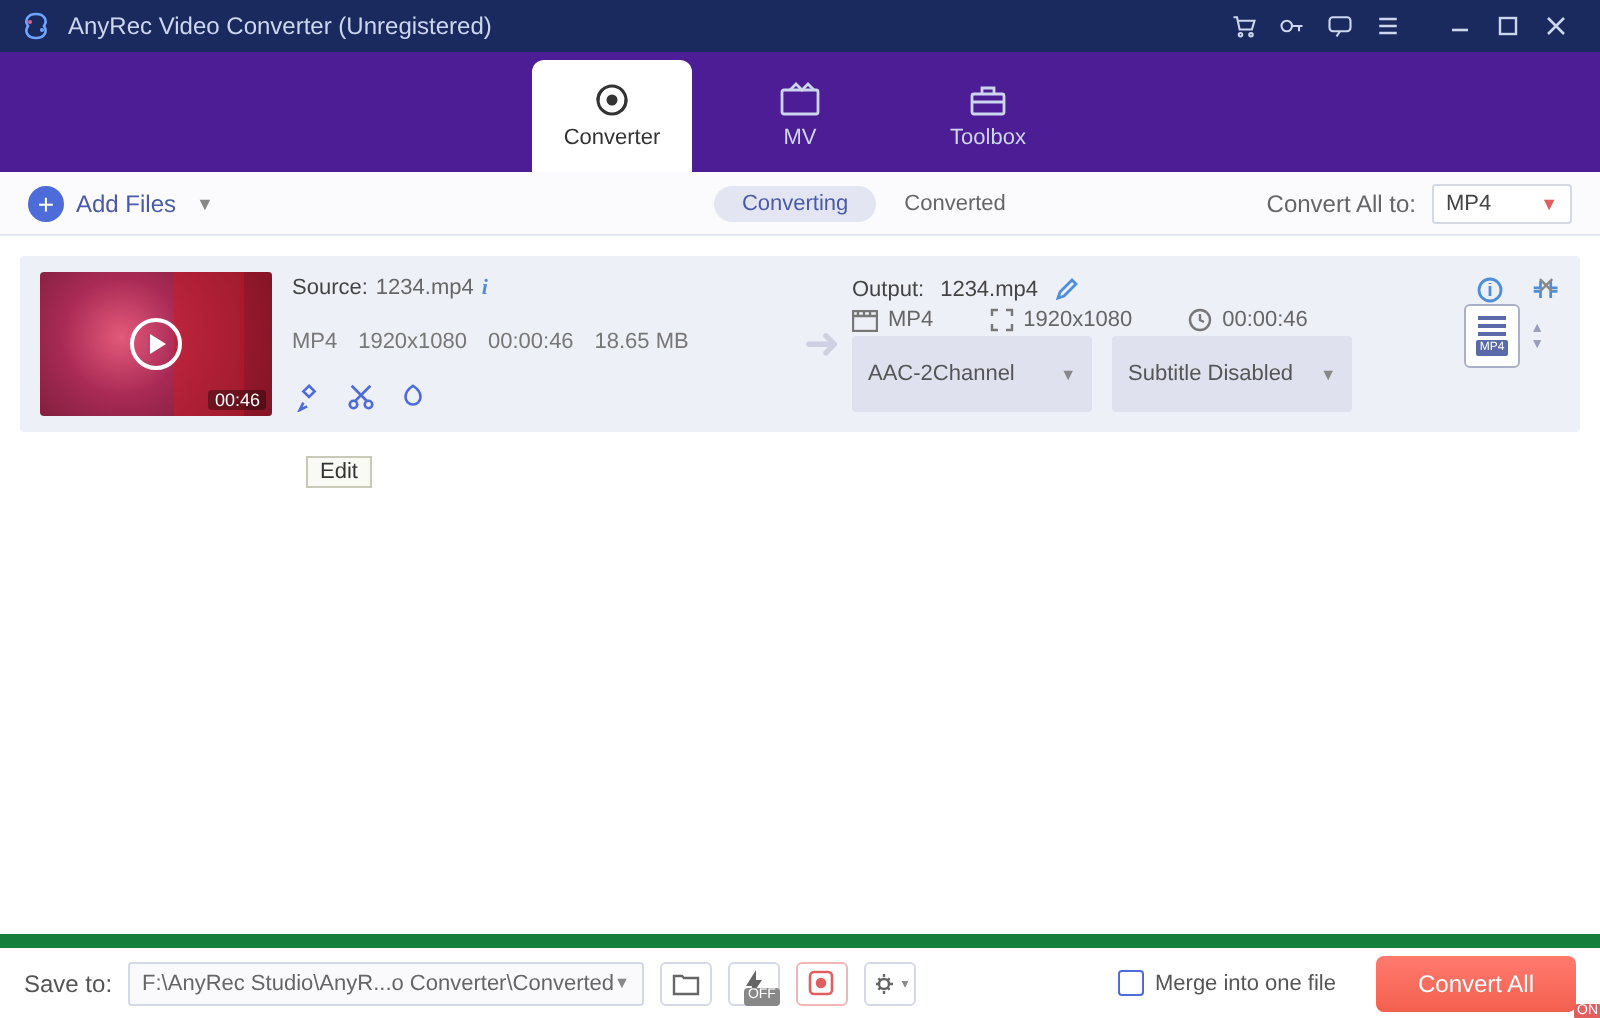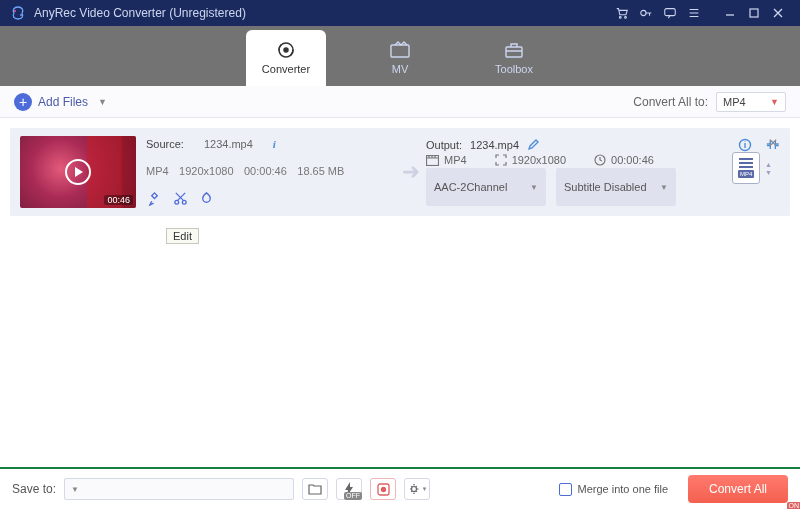--- a/index.html
+++ b/index.html
@@ -2,21 +2,21 @@
 <html><head>
 <meta charset="utf-8">
 <style>
   * { box-sizing: border-box; margin: 0; padding: 0; font-family: -apple-system, BlinkMacSystemFont, "Segoe UI", Arial, sans-serif; }
   body { width: 800px; height: 509px; background: #fff; overflow: hidden; }
   .titlebar { height: 26px; background: #1a2a5e; display: flex; align-items: center; padding: 0 10px; color: #cdd6ef; font-size: 12px; }
   .titlebar .logo { width: 16px; height: 16px; margin-right: 8px; }
   .titlebar .spacer { flex: 1; }
   .titlebar .tb-icon { width: 24px; height: 24px; display: flex; align-items: center; justify-content: center; color: #cdd6ef; }
   .titlebar .tb-icon svg { stroke: currentColor; }
-  .tabbar { height: 60px; background: #737373; display: flex; justify-content: center; align-items: flex-end; gap: 34px; padding: 0 8px; }
+  .tabbar { height: 60px; background: #4c1d95; display: flex; justify-content: center; align-items: flex-end; gap: 14px; padding: 0 8px; }
   .tab { width: 80px; height: 56px; display: flex; flex-direction: column; align-items: center; justify-content: center; color: #cdd6ef; font-size: 11px; gap: 4px; cursor: pointer; border-radius: 6px 6px 0 0; }
   .tab.active { background: #fff; color: #333; }
   .tab .ticon { width: 22px; height: 18px; display:flex; align-items:center; justify-content:center; }
 
   .toolbar { height: 32px; background: #fbfbfd; border-bottom: 1px solid #e6e8f0; display: flex; align-items: center; padding: 0 14px; font-size: 12px; color: #555; }
   .add-files { display: flex; align-items: center; gap: 6px; color: #4a5aa8; cursor: pointer; }
   .add-files .plus { width:18px; height:18px; border-radius:50%; background:#4e6cd9; color:#fff; display:flex; align-items:center; justify-content:center; font-size:14px; line-height:1; }
   .chev { font-size: 9px; color: #888; margin-left:4px; }
   .seg { display:flex; align-items:center; gap: 0; margin-left: 250px; }
   .seg .pill { padding: 3px 14px; border-radius: 10px; font-size: 11px; color:#666; cursor:pointer; }
@@ -29,21 +29,21 @@
   .content { position:relative; height: 349px; background:#fff; overflow:hidden; }
   .item { height: 88px; background: #eef0f8; margin: 10px; border-radius: 2px; display:flex; padding: 8px 10px; position:relative; }
   .thumb { width:116px; height:72px; border-radius:2px; position:relative; background: radial-gradient(circle at 35% 45%, #e35a7a 0%, #a82a55 35%, #5a1428 100%); overflow:hidden; display:flex; align-items:center; justify-content:center; }
   .thumb::before { content:""; position:absolute; left:58%; top:0; width:30%; height:100%; background: rgba(200,30,40,0.55); }
   .thumb::after { content:""; position:absolute; left:86%; top:0; width:14%; height:100%; background: rgba(180,20,30,0.45); }
   .play { position:relative; width:26px; height:26px; border:2px solid #fff; border-radius:50%; display:flex; align-items:center; justify-content:center; z-index:2;}
   .play::after { content:""; border-style:solid; border-width:5px 0 5px 8px; border-color: transparent transparent transparent #fff; margin-left:2px; }
   .dur-badge { position:absolute; right:3px; bottom:3px; font-size:9px; color:#fff; background:rgba(0,0,0,0.35); padding:0 3px; border-radius:2px; z-index:2;}
 
   .src-col { width: 250px; margin-left: 10px; display:flex; flex-direction:column; justify-content: space-between; padding: 2px 0; }
-  .row { display:flex; align-items:center; gap:20px; font-size:11px; color:#666; }
+  .row { display:flex; align-items:center; gap:4px; font-size:11px; color:#666; }
   .row .lbl { color:#444; }
   .info-i { color:#4e8ed9; font-weight:600; font-style: italic; font-family: Georgia, serif; cursor:pointer; }
   .meta span { margin-right: 6px; color:#777; font-size:11px; }
   .tools { display:flex; gap:10px; align-items:center; }
   .tools .ticon2 { width:16px; height:16px; display:flex; align-items:center; justify-content:center; color:#4e6cd9; cursor:pointer; }
 
   .arrow-mid { width:30px; display:flex; align-items:center; justify-content:center; color:#cdd1e2; font-size:22px; }
 
   .out-col { flex:1; display:flex; flex-direction:column; justify-content: space-between; padding: 2px 0; }
   .out-top { display:flex; align-items:center; gap:8px; font-size:11px; color:#444; }
@@ -59,23 +59,23 @@
   .dd.sub { width:120px; }
 
   .fmt-swap { position:absolute; right: 18px; top: 24px; display:flex; flex-direction:column; align-items:center; gap:2px; }
   .fmt-card { width:28px; height:32px; border:1px solid #aab0c8; border-radius:3px; display:flex; flex-direction:column; align-items:center; justify-content:center; background:#fff; cursor:pointer; gap:2px; }
   .fmt-card .bars { width:14px; height:10px; background: repeating-linear-gradient(#5a6aa8, #5a6aa8 2px, transparent 2px, transparent 4px); }
   .fmt-card .tag { font-size:6px; background:#5a6aa8; color:#fff; padding:0 2px; border-radius:1px; line-height:1.4;}
   .updn { display:flex; flex-direction:column; font-size:7px; color:#9aa0bc; line-height:1; gap:1px; margin-left:3px;}
 
   .close-x { position:absolute; right: 12px; top: 8px; font-size:12px; color:#888; cursor:pointer; }
 
-  .tooltip { position:absolute; left:166px; top:110px; background:#fafaf5; border:1px solid #c9c9b8; padding:1px 6px; font-size:11px; color:#333; }
-
-  .footer { height:42px; border-top:2px solid #15803d; display:flex; align-items:center; padding: 0 12px; gap:8px; font-size:12px; color:#555; }
+  .tooltip { position:absolute; left:153px; top:110px; background:#fafaf5; border:1px solid #c9c9b8; padding:1px 6px; font-size:11px; color:#333; }
+
+  .footer { height:42px; border-top:7px solid #15803d; display:flex; align-items:center; padding: 0 12px; gap:8px; font-size:12px; color:#555; }
   .save-path { flex: 0 0 230px; height:22px; border:1px solid #d5d8e5; background:#fafafc; display:flex; align-items:center; justify-content:space-between; padding:0 6px; font-size:11px; color:#666; border-radius:2px; cursor:pointer;}
   .fbtn { width:26px; height:22px; border:1px solid #d5d8e5; border-radius:3px; display:flex; align-items:center; justify-content:center; background:#fff; cursor:pointer; color:#666; }
   .fbtn.gpu { color:#444; position:relative;}
   .fbtn.rec { border-color:#f1b7b7; color:#e05f5f; }
   .footer .spacer { flex:1; }
   .merge { display:flex; align-items:center; gap:6px; font-size:11px; color:#555; cursor:pointer; }
   .merge .cb { width:13px; height:13px; border:1.5px solid #4e6cd9; border-radius:2px; }
   .convert-btn { width:100px; height:28px; background: linear-gradient(#ff7a6e,#f4604f); color:#fff; border-radius:4px; display:flex; align-items:center; justify-content:center; font-size:12px; cursor:pointer; margin-left:12px;}
   svg { display:block; }
   .sm { font-size:7px; background:#e05f5f; color:#fff; padding:0 2px; border-radius:2px; position:absolute; bottom:-1px; right:-1px; line-height:1.2;}
@@ -165,20 +165,24 @@
     <span>Toolbox</span>
   </div>
 </div>
 
 <div class="toolbar">
   <div class="add-files">
     <span class="plus">+</span>
     <span>Add Files</span>
     <span class="chev">▼</span>
   </div>
+  <div class="seg">
+    <div class="pill active">Converting</div>
+    <div class="pill">Converted</div>
+  </div>
   <span class="spacer"></span>
   <div class="convert-all-to">
     <span>Convert All to:</span>
     <div class="fmt-dd">
       <span>MP4</span>
       <span class="tri">▼</span>
     </div>
   </div>
 </div>
 
@@ -299,20 +303,21 @@
 
     <span class="close-x">✕</span>
   </div>
 
   <div class="tooltip">Edit</div>
 </div>
 
 <div class="footer">
   <span>Save to:</span>
   <div class="save-path">
+    <span style="white-space:nowrap; overflow:hidden; text-overflow:ellipsis;">F:\AnyRec Studio\AnyR...o Converter\Converted</span>
     <span class="tri2" style="font-size:8px;color:#888;">▼</span>
   </div>
   <div class="fbtn">
       <svg width="14" height="12" viewBox="0 0 14 12" fill="none" stroke="#666" stroke-width="1.2">
         <path d="M1 2h4l1 1h7v8H1z"></path>
       </svg>
     </div>
   <div class="fbtn gpu">
     <svg width="12" height="14" viewBox="0 0 12 14" fill="#666">
         <path d="M7 0L2 8h3l-1 6 6-9H7z"></path>

